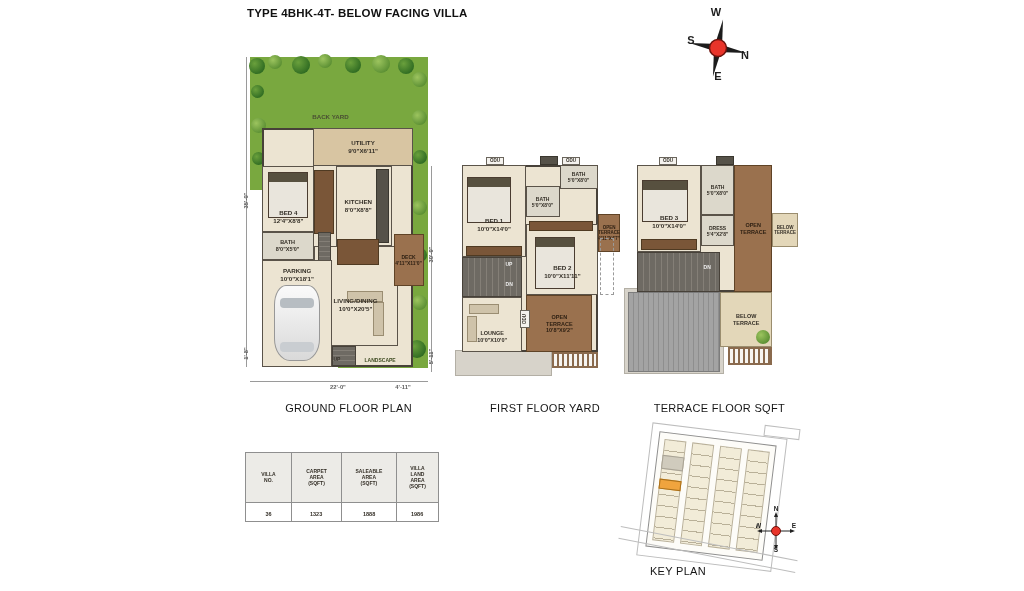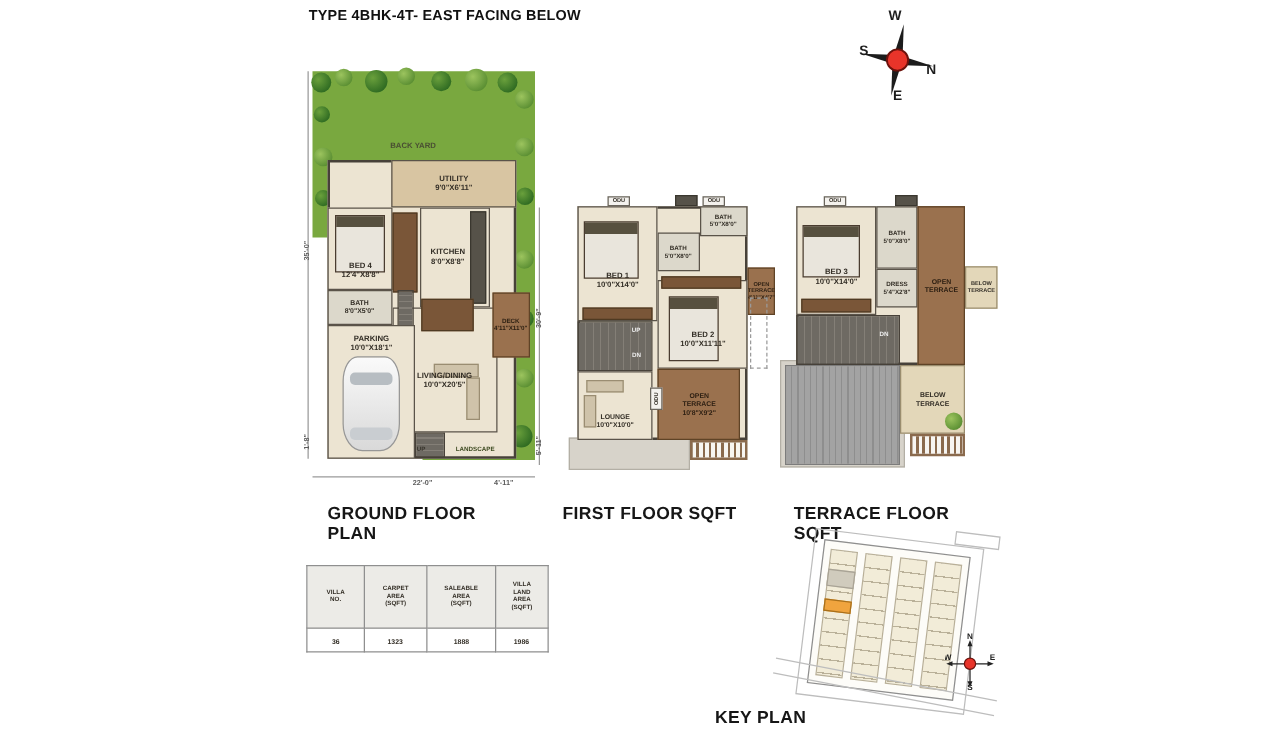--- a/index.html
+++ b/index.html
@@ -1,21 +1,21 @@
 <!DOCTYPE html>
 <html><head>
 <meta charset="utf-8">
 <style>
   *{box-sizing:border-box;margin:0;padding:0}
   html,body{background:#ffffff}
   .canvas{position:relative;width:1024px;height:591px;background:#fff;overflow:hidden;
           font-family:"Liberation Sans",sans-serif}
   .abs{position:absolute}
   .title{position:absolute;font-size:11.5px;font-weight:bold;color:#111;letter-spacing:.2px}
-  .plabel{position:absolute;font-size:14px;font-weight:bold;color:#161616;text-align:left;letter-spacing:.3px}
+  .plabel{position:absolute;font-size:11px;font-weight:normal;color:#161616;text-align:right;letter-spacing:.3px}
   .room{position:absolute;display:flex;align-items:center;justify-content:center;text-align:center;
         background:#ece4d2;border:1px solid #5a5349}
   .shell{position:absolute;border:2px solid #474139;background:#ece4d2}
   .rl{display:inline-block;font-size:10px;line-height:1.2;font-weight:bold;color:#332e26;
       white-space:pre-line;transform:scale(.62)}
   .s55{transform:scale(.55)} .s5{transform:scale(.5)} .s45{transform:scale(.45)}
   .ter{color:#2e2013} .grn{color:#3d4a20} .olv{color:#4a4f33}
   .la-b{align-items:flex-end;padding-bottom:2px} .la-t{align-items:flex-start;padding-top:2px}
   .green{background:#79a83f;border:none}
   .terr{background:#9a714e;border:1px solid #5f4326}
@@ -46,21 +46,21 @@
   .area-table th{height:28px;background:#ecebe7}
   .area-table td{height:14px}
   .kp-col{position:absolute;border:1px solid #b9b098;background:repeating-linear-gradient(180deg,#f2ecd8 0 10px,#b9b098 10px 11px)}
   svg text{font-family:"Liberation Sans",sans-serif}
 </style>
 </head>
 <body>
 
 <div class="canvas">
 
-  <div class="title" style="left:247px;top:7px">TYPE 4BHK-4T- EAST FACING BELOW</div>
+  <div class="title" style="left:247px;top:7px">TYPE 4BHK-4T- BELOW FACING VILLA</div>
 
   <svg class="abs" style="left:684px;top:6px" width="68" height="76" viewBox="0 0 68 76">
     <g transform="rotate(10 34 42)">
       <polygon points="34,13 30,42 38,42" fill="#1c1c1c"></polygon>
       <polygon points="34,71 30,42 38,42" fill="#1c1c1c"></polygon>
       <polygon points="5,42 34,38 34,46" fill="#1c1c1c"></polygon>
       <polygon points="63,42 34,38 34,46" fill="#1c1c1c"></polygon>
     </g>
     <circle cx="34" cy="42" r="8.5" fill="#e8342a" stroke="#6d120c" stroke-width="1.5"></circle>
     <text x="32" y="10" text-anchor="middle" font-size="11" font-weight="bold" fill="#1d1d1d">W</text>
@@ -241,21 +241,21 @@
   <span class="stl" style="left:700px;top:262px">DN</span>
   <div class="roof" style="left:628px;top:292px;width:92px;height:80px"></div>
   <div class="room beige" style="left:720px;top:292px;width:52px;height:55px">
     <span class="rl s55">BELOW
 TERRACE</span>
   </div>
   <div class="railing" style="left:728px;top:347px;width:44px;height:18px"></div>
   <i class="tree lt" style="left:756px;top:330px;width:14px;height:14px"></i>
 
   <div class="plabel" style="left:262px;top:402px;width:150px">GROUND FLOOR PLAN</div>
-  <div class="plabel" style="left:450px;top:402px;width:150px">FIRST FLOOR SQFT</div>
+  <div class="plabel" style="left:450px;top:402px;width:150px">FIRST FLOOR YARD</div>
   <div class="plabel" style="left:635px;top:402px;width:150px">TERRACE FLOOR SQFT</div>
 
   <table class="area-table" style="left:245px;top:452px">
     <thead>
       <tr>
         <th style="width:46px"><span class="rl s5">VILLA NO.</span></th>
         <th style="width:50px"><span class="rl s5">CARPET AREA
 (SQFT)</span></th>
         <th style="width:52px"><span class="rl s5">SALEABLE AREA
 (SQFT)</span></th>
@@ -293,15 +293,15 @@
     <polygon points="20,44 18,39 22,39" fill="#222"></polygon>
     <polygon points="1,25 6,23 6,27" fill="#222"></polygon>
     <polygon points="39,25 34,23 34,27" fill="#222"></polygon>
     <circle cx="20" cy="25" r="4.5" fill="#e8342a" stroke="#6d120c" stroke-width="1"></circle>
     <text x="20" y="5" text-anchor="middle" font-size="6.5" font-weight="bold" fill="#222">N</text>
     <text x="20" y="46" text-anchor="middle" font-size="6.5" font-weight="bold" fill="#222">S</text>
     <text x="2" y="22" text-anchor="middle" font-size="6.5" font-weight="bold" fill="#222">W</text>
     <text x="38" y="22" text-anchor="middle" font-size="6.5" font-weight="bold" fill="#222">E</text>
   </svg>
 
-  <div class="plabel" style="left:572px;top:565px;width:110px">KEY PLAN</div>
+  <div class="plabel" style="left:596px;top:565px;width:110px">KEY PLAN</div>
 
 </div>
 
 </body></html>

